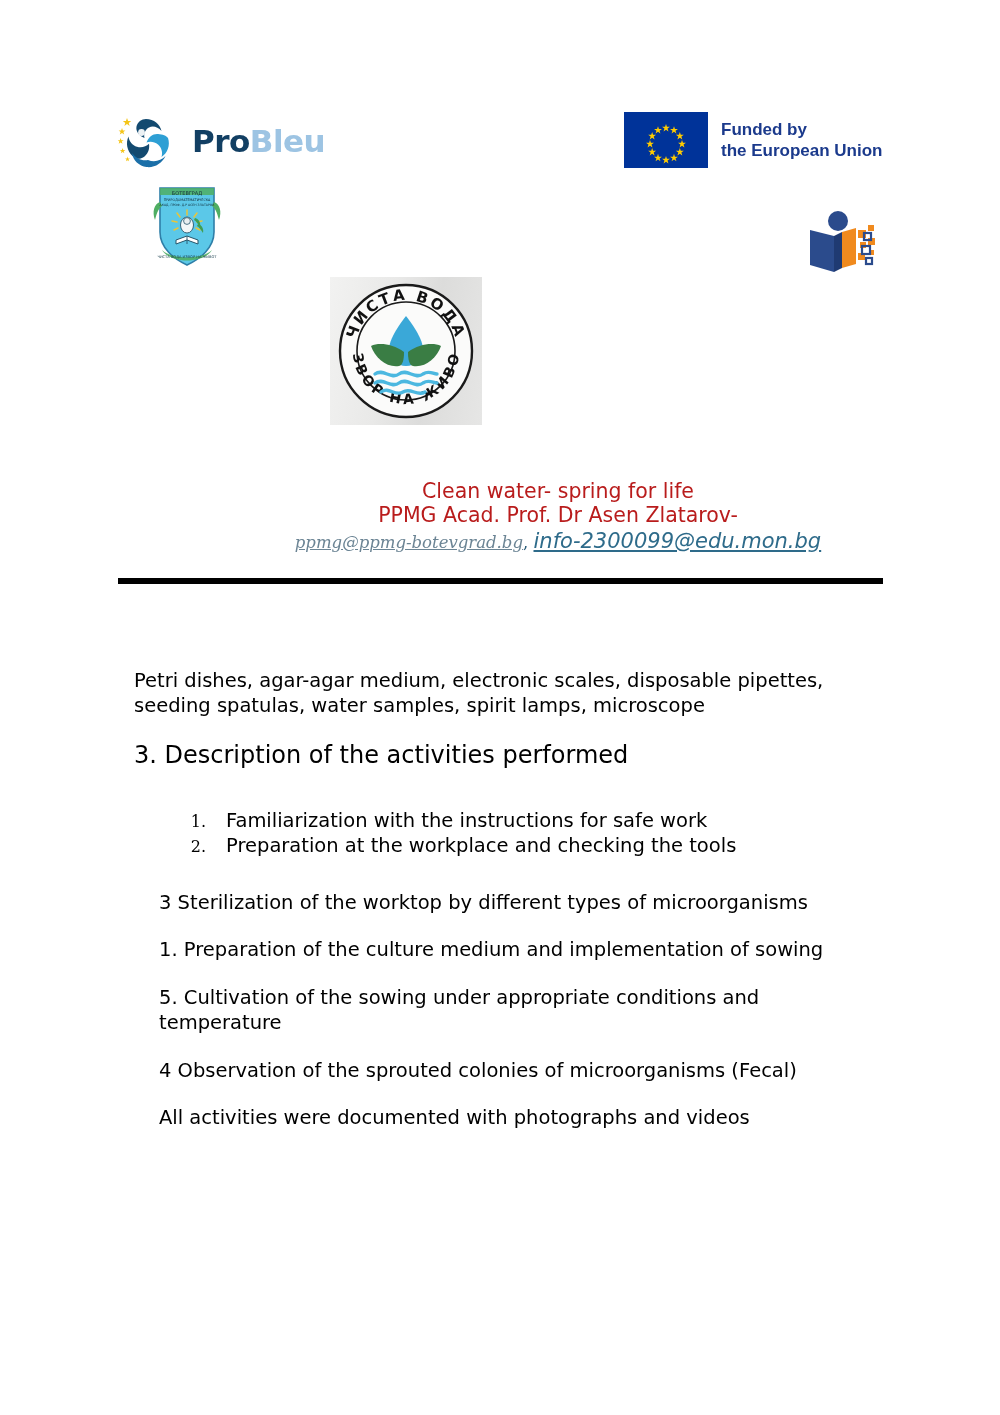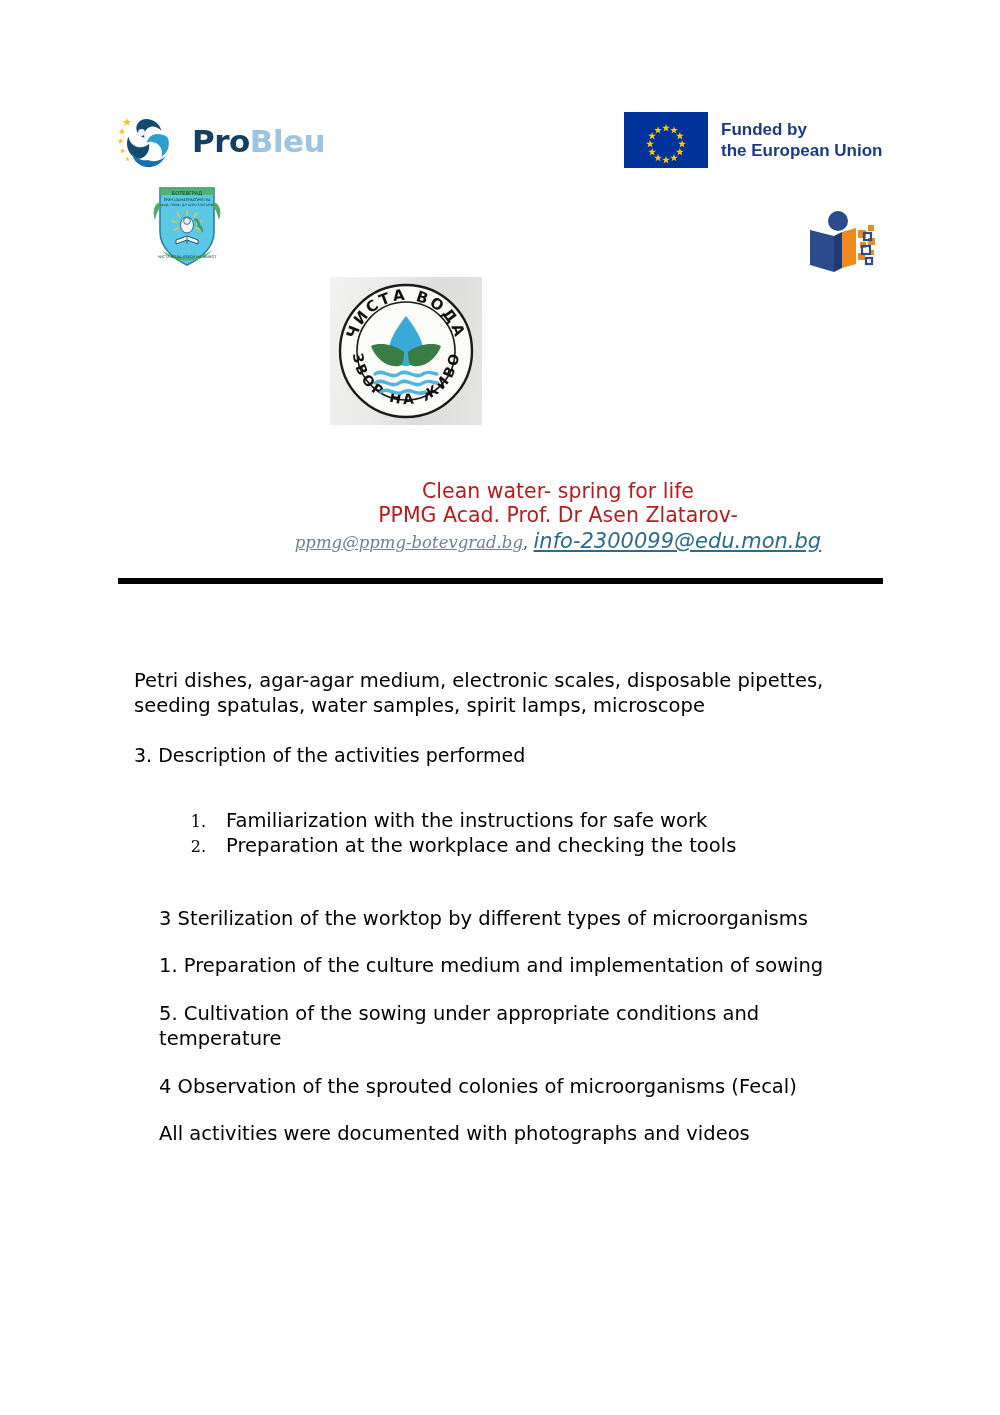--- a/index.html
+++ b/index.html
@@ -168,21 +168,21 @@
     font-family: "DejaVu Sans", sans-serif;
     font-size: 19.5px;
     line-height: 25.5px;
     color: #000;
   }
   .intro {
     width: 730px;
   }
   .section-title {
     margin-top: 24px;
-    font-size: 19px;
+    font-size: 24px;
   }
 
   .ol-list {
     margin: 0;
     padding: 0;
     list-style: none;
     position: absolute;
     left: 32px;
     top: 160px;
     width: 700px;
@@ -201,21 +201,21 @@
     width: 40px;
     text-align: right;
     font-family: "DejaVu Serif", serif;
     font-size: 16px;
     color: #000;
   }
 
   .steps {
     position: absolute;
     left: 25px;
-    top: 238px;
+    top: 222px;
     width: 720px;
   }
   .step {
     font-family: "DejaVu Sans", sans-serif;
     font-size: 19.5px;
     line-height: 25.5px;
     margin-bottom: 22px;
     color: #000;
   }
   .step.narrow { width: 660px; }

